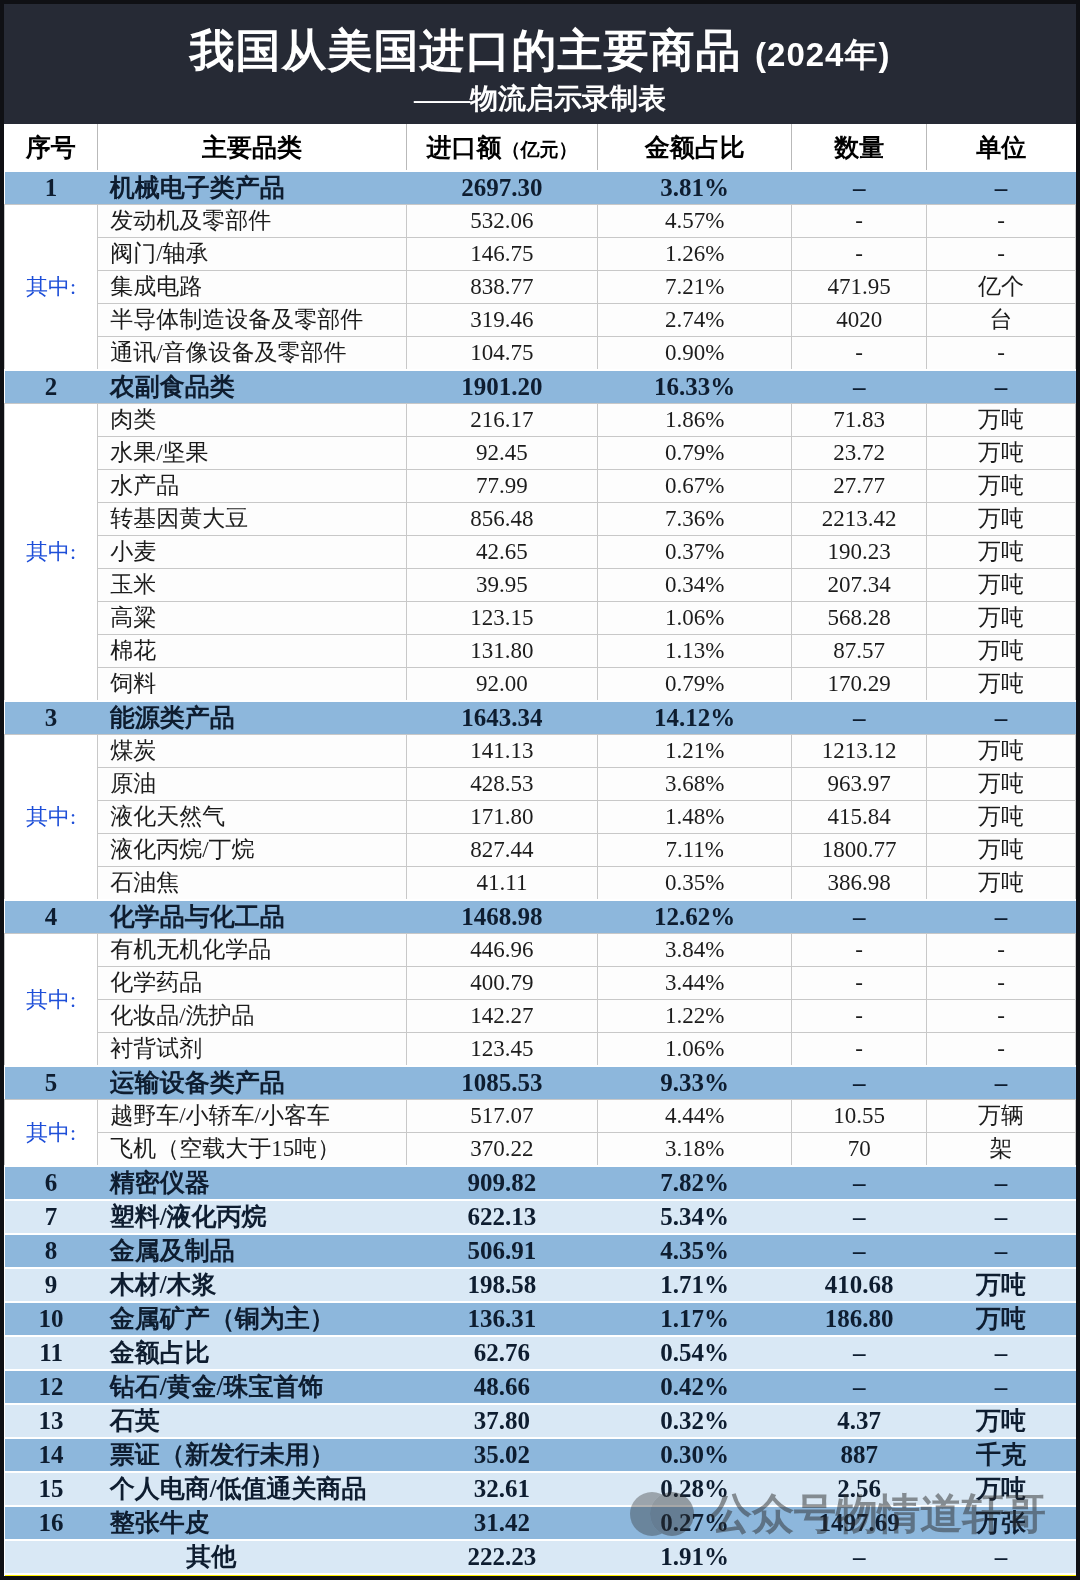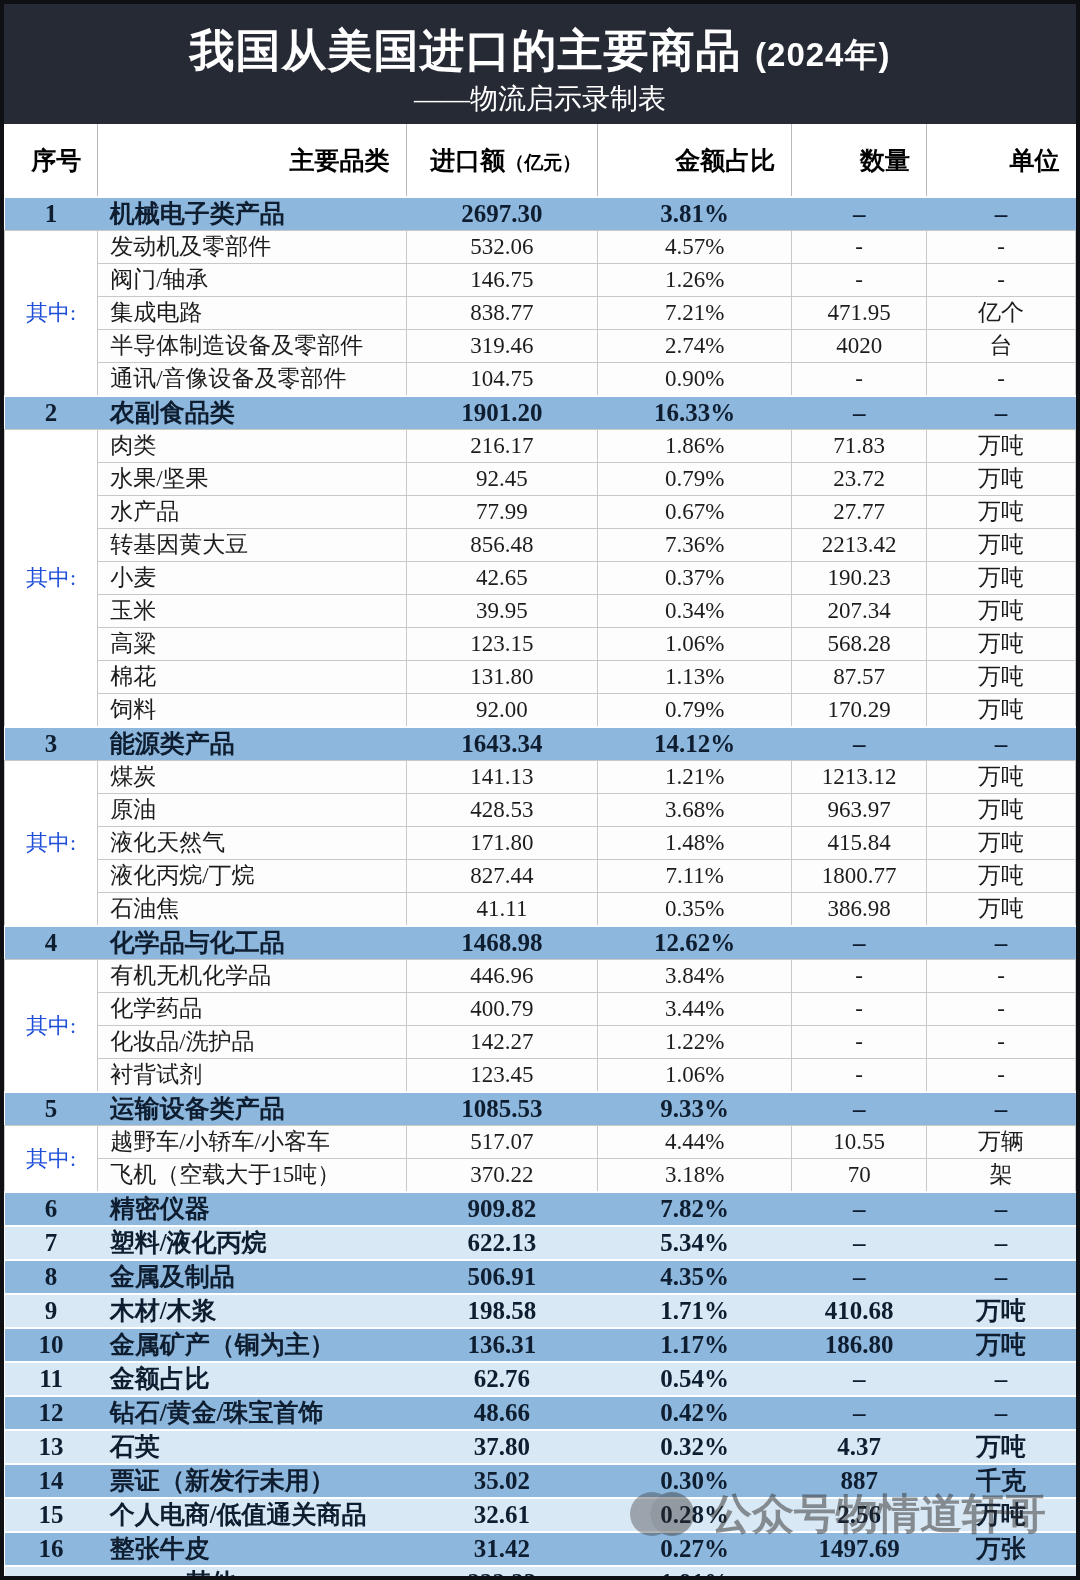--- a/index.html
+++ b/index.html
@@ -37,41 +37,41 @@
     font-weight:900;
     font-size:45px;
     line-height:50px;
     letter-spacing:1px;
   }
   .title-line .yr{font-size:33px;font-weight:800;}
   .subtitle-line{
     font-size:28px;
     line-height:34px;
     margin-top:2px;
-    font-weight:400;
+    font-weight:700;
   }
   
   table{
     width:100%;
     border-collapse:collapse;
     table-layout:fixed;
     background:#fff;
     flex:0 0 auto;
   }
   col.c1{width:8.7%;} col.c2{width:28.8%;} col.c3{width:17.9%;}
   col.c4{width:18.1%;} col.c5{width:12.6%;} col.c6{width:13.9%;}
   th{
     font-family:"Liberation Sans","DejaVu Sans",sans-serif;
     font-weight:bold;
     font-size:25px;
     color:#000;
     height:40px;
     background:#fff;
-    text-align:right;
-    padding:16px;
+    text-align:center;
+    padding:3px;
   }
   th + th{border-left:1px solid #b9b9b9;}
   th .note{font-size:19px;font-weight:bold;}
   td{
     height:32px;
     padding:0;
     color:#14212f;
     vertical-align:middle;
     text-align:center;
     font-size:23px;

